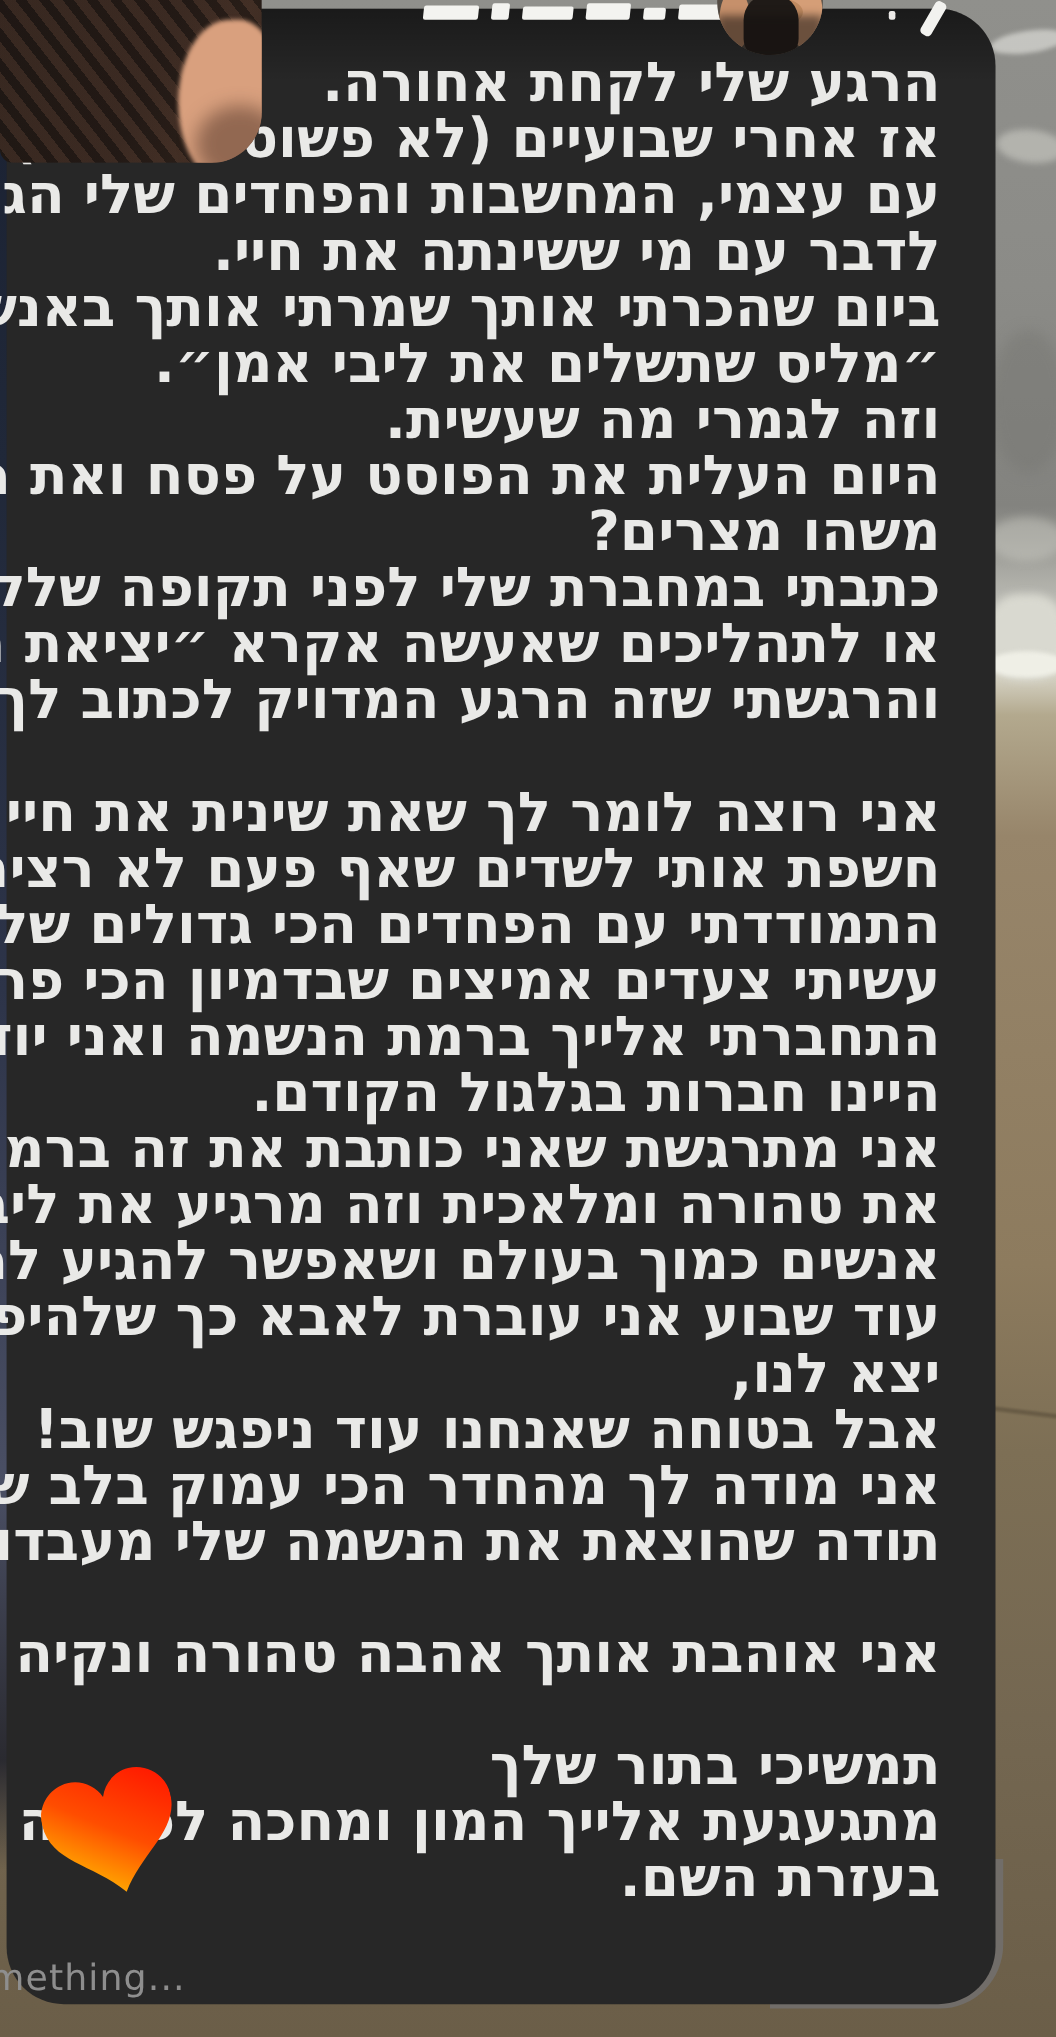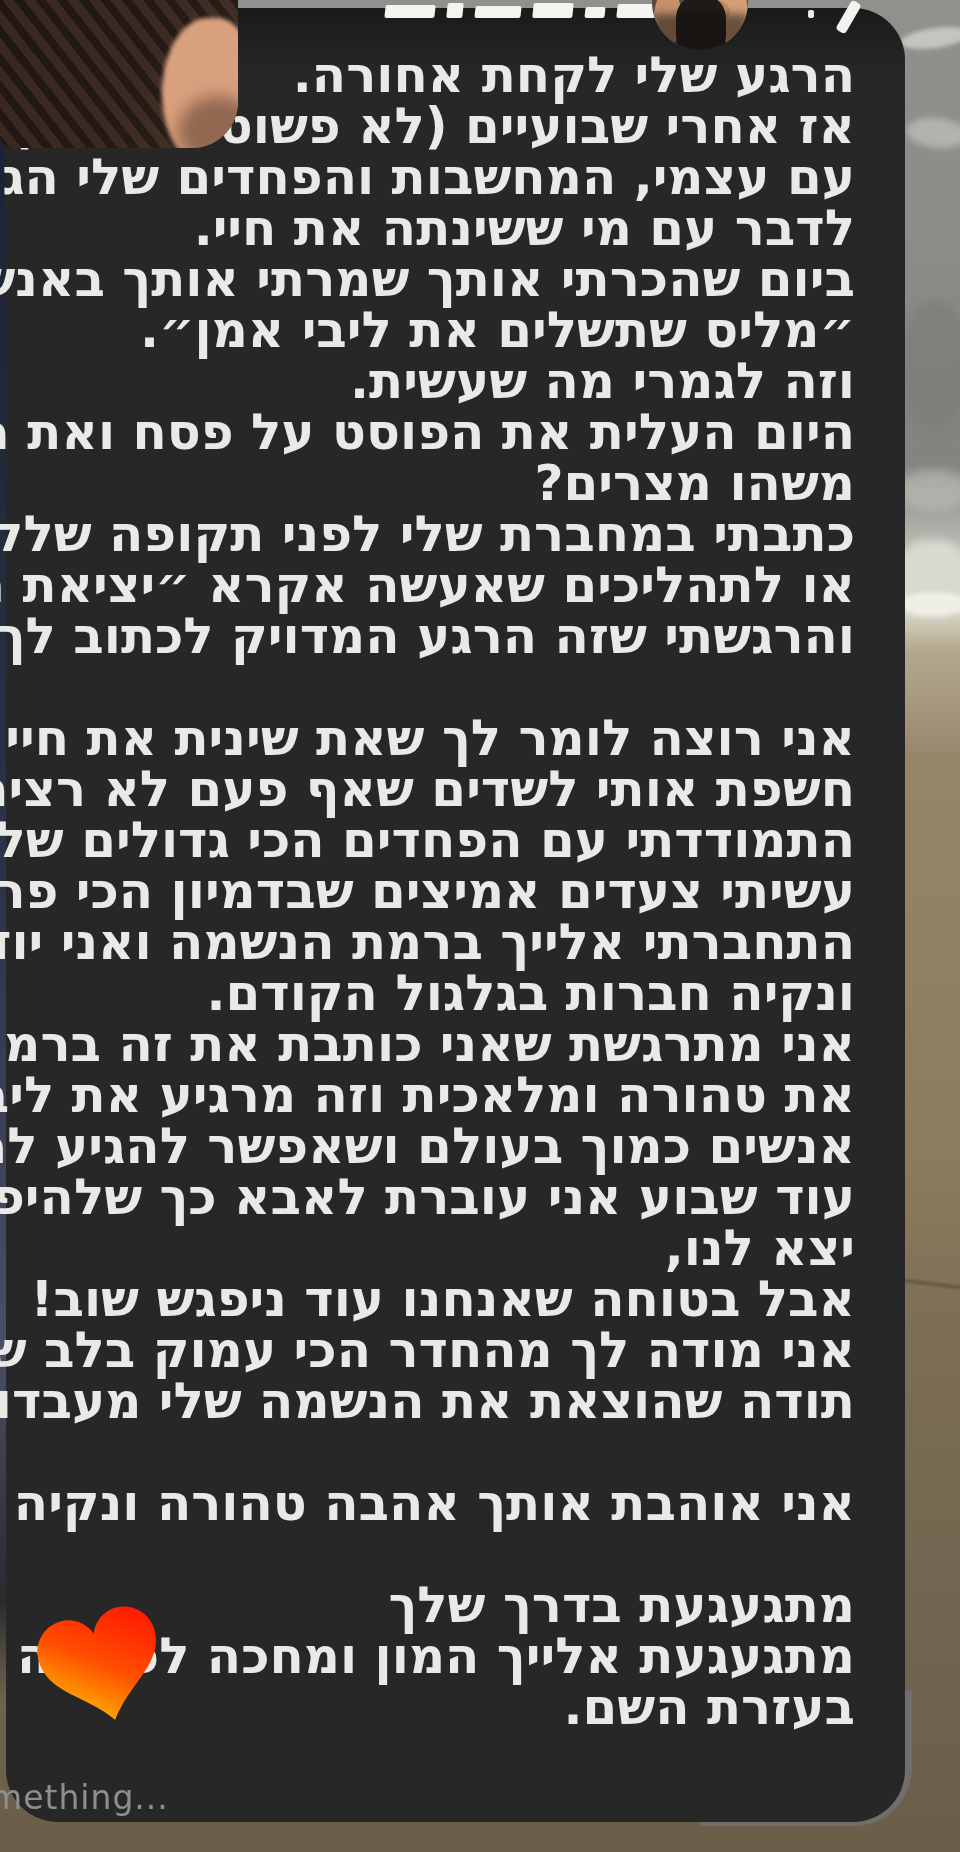--- a/index.html
+++ b/index.html
@@ -104,33 +104,33 @@
       <div class="msg-line">משהו מצרים?</div>
       <div class="msg-line">כתבתי במחברת שלי לפני תקופה שלקורס שאוציא</div>
       <div class="msg-line">או לתהליכים שאעשה אקרא ״יציאת מצרים״.</div>
       <div class="msg-line">והרגשתי שזה הרגע המדויק לכתוב לך.</div>
       <div class="msg-line"></div>
       <div class="msg-line">אני רוצה לומר לך שאת שינית את חיי!</div>
       <div class="msg-line">חשפת אותי לשדים שאף פעם לא רציתי לפתוח.</div>
       <div class="msg-line">התמודדתי עם הפחדים הכי גדולים שלי.</div>
       <div class="msg-line">עשיתי צעדים אמיצים שבדמיון הכי פרוע שלי לא</div>
       <div class="msg-line">התחברתי אלייך ברמת הנשמה ואני יודעת שאני ואת</div>
-      <div class="msg-line">ונקיה חברות בגלגול הקודם.</div>
+      <div class="msg-line">היינו חברות בגלגול הקודם.</div>
       <div class="msg-line">אני מתרגשת שאני כותבת את זה ברמה של דמעות!</div>
       <div class="msg-line">את טהורה ומלאכית וזה מרגיע את ליבי לדעת שיש</div>
       <div class="msg-line">אנשים כמוך בעולם ושאפשר להגיע לרמה כזו.</div>
       <div class="msg-line">עוד שבוע אני עוברת לאבא כך שלהיפגש לא כל כך</div>
       <div class="msg-line">יצא לנו,</div>
       <div class="msg-line">אבל בטוחה שאנחנו עוד ניפגש שוב!</div>
       <div class="msg-line">אני מודה לך מהחדר הכי עמוק בלב שלי.</div>
       <div class="msg-line">תודה שהוצאת את הנשמה שלי מעבדות לחירות.</div>
       <div class="msg-line"></div>
       <div class="msg-line">אני אוהבת אותך אהבה טהורה ונקיה</div>
       <div class="msg-line"></div>
-      <div class="msg-line">מתגעגעת בדרך שלך</div>
+      <div class="msg-line">תמשיכי בתור שלך</div>
       <div class="msg-line">מתגעגעת אלייך המון ומחכה לפגישה הבאה ש</div>
       <div class="msg-line">בעזרת השם.</div>
     </div>
 
   <div class="cutoff">
     <span></span>
       <span></span>
       <span></span>
       <span></span>
       <span></span>

